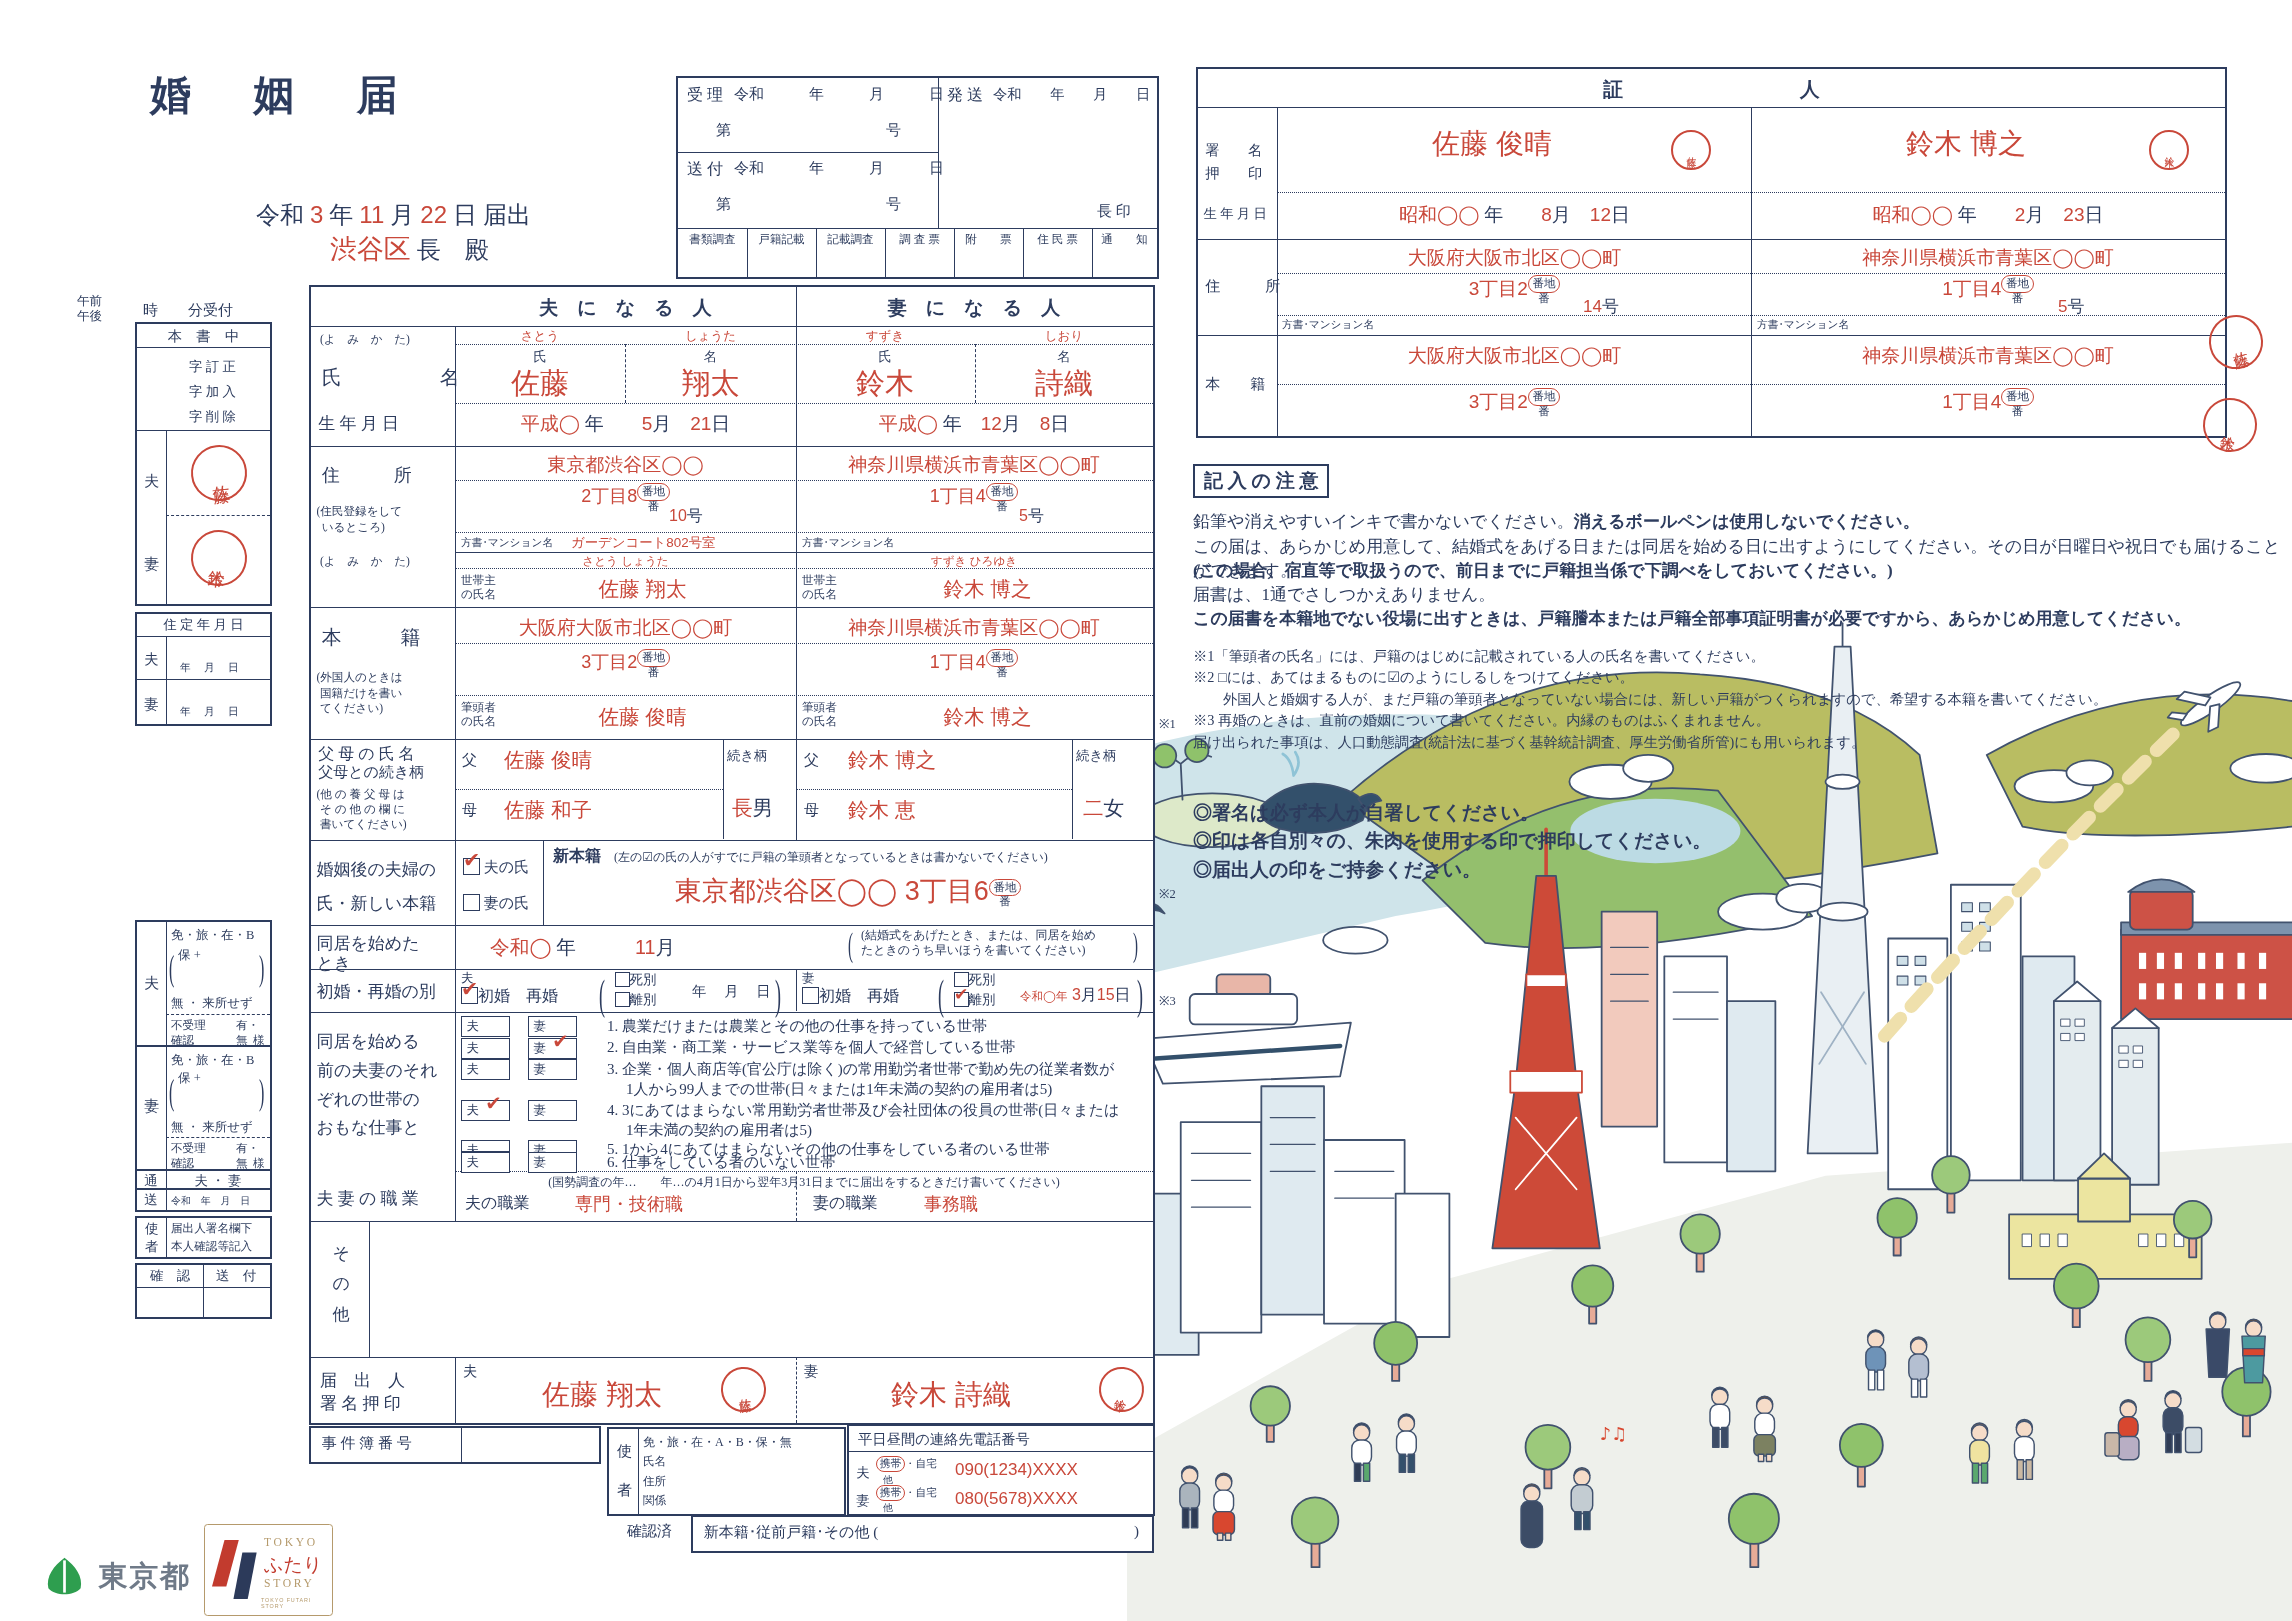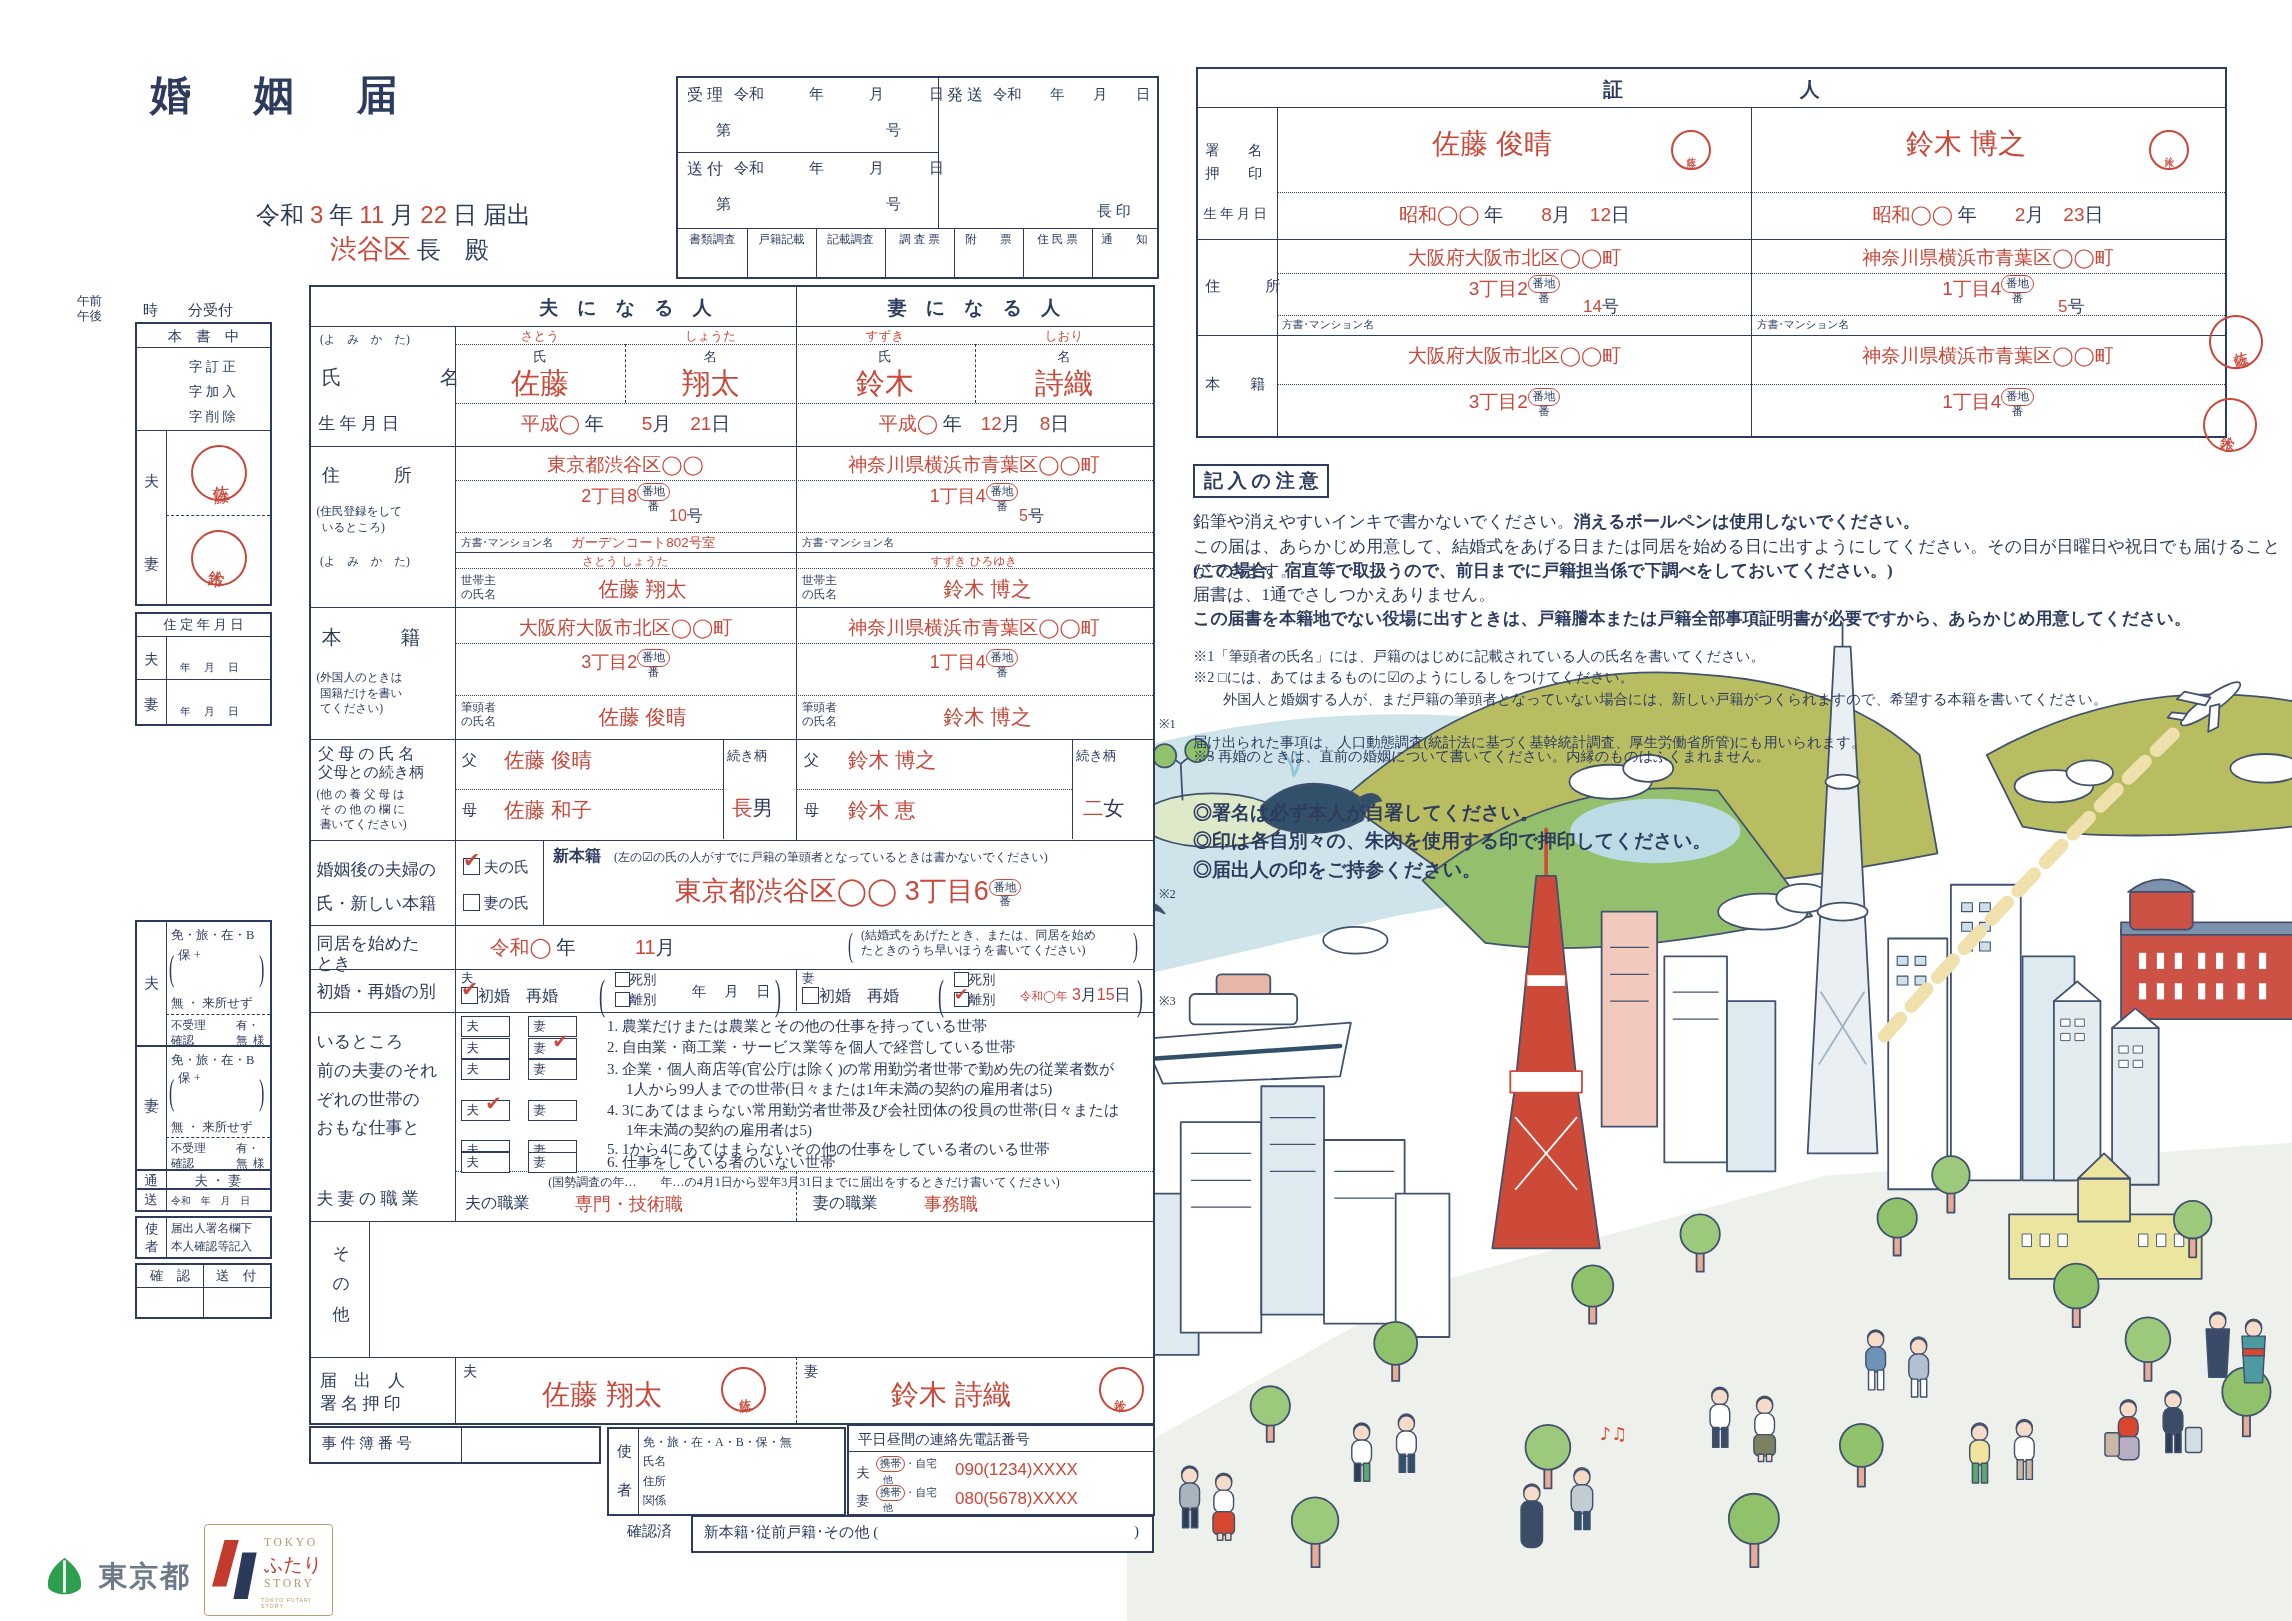--- a/index.html
+++ b/index.html
@@ -480,21 +480,21 @@
 
   <div class="a b" style="left:1193px;top:464px;border:2px solid var(--ink);padding:1.8px 9px;font-size:19px;background:#fff;">記 入 の 注 意</div>
   <div class="a note" style="left:1193px;top:510px;width:1075px;"><span>鉛筆や消えやすいインキで書かないでください。</span><span class="b">消えるボールペンは使用しないでください。</span></div>
   <div class="a note" style="left:1193px;top:559px;width:1075px;"><span class="b">(この場合、宿直等で取扱うので、前日までに戸籍担当係で下調べをしておいてください。)</span></div>
   <div class="a note" style="left:1193px;top:535px;width:1093px;"><span>この届は、あらかじめ用意して、結婚式をあげる日または同居を始める日に出すようにしてください。その日が日曜日や祝日でも届けることができます。</span></div>
   <div class="a note" style="left:1193px;top:583px;width:1075px;"><span>届書は、1通でさしつかえありません。</span></div>
   <div class="a note" style="left:1193px;top:607px;width:1093px;"><span class="b">この届書を本籍地でない役場に出すときは、戸籍謄本または戸籍全部事項証明書が必要ですから、あらかじめ用意してください。</span></div>
   <div class="a" style="left:1193px;top:647px;font-size:14.3px;">※1「筆頭者の氏名」には、戸籍のはじめに記載されている人の氏名を書いてください。</div>
   <div class="a" style="left:1193px;top:668px;font-size:14.3px;">※2 □には、あてはまるものに☑のようにしるしをつけてください。</div>
   <div class="a" style="left:1223px;top:690px;font-size:14.3px;">外国人と婚姻する人が、まだ戸籍の筆頭者となっていない場合には、新しい戸籍がつくられますので、希望する本籍を書いてください。</div>
-  <div class="a" style="left:1193px;top:711px;font-size:14.3px;margin-top:36px;">※3 再婚のときは、直前の婚姻について書いてください。内縁のものはふくまれません。</div>
+  <div class="a" style="left:1193px;top:711px;font-size:14.3px;">※3 再婚のときは、直前の婚姻について書いてください。内縁のものはふくまれません。</div>
   <div class="a" style="left:1193px;top:733px;font-size:14.3px;">届け出られた事項は、人口動態調査(統計法に基づく基幹統計調査、厚生労働省所管)にも用いられます。</div>
   <div class="a b" style="left:1193px;top:800px;font-size:19px;">◎署名は必ず本人が自署してください。</div>
   <div class="a b" style="left:1193px;top:828px;font-size:19px;">◎印は各自別々の、朱肉を使用する印で押印してください。</div>
   <div class="a b" style="left:1193px;top:857px;font-size:19px;">◎届出人の印をご持参ください。</div>
 
   <div class="box" style="left:135px;top:322px;width:133px;height:280px;">
     <div class="a ctr" style="left:0;top:2.7px;width:133px;font-size:14.3px;">本　書　中</div>
     <div class="hl" style="left:0;top:23px;width:133px;"></div>
     <div class="a" style="left:52px;top:34px;font-size:13.4px;">字 訂 正</div>
     <div class="a" style="left:52px;top:59px;font-size:13.4px;">字 加 入</div>
@@ -626,21 +626,21 @@
     <div class="a" style="left:7.2px;top:457px;font-size:16px;">父 母 の 氏 名</div>
     <div class="a" style="left:7.2px;top:476px;font-size:15px;">父母との続き柄</div>
     <div class="a" style="left:5.4px;top:500px;font-size:11.6px;">(他 の 養 父 母 は</div>
     <div class="a" style="left:9px;top:515px;font-size:11.6px;">そ の 他 の 欄 に</div>
     <div class="a" style="left:9px;top:530px;font-size:11.6px;">書いてください)</div>
     <div class="a" style="left:5.4px;top:571px;font-size:17px;">婚姻後の夫婦の</div>
     <div class="a" style="left:5.4px;top:605px;font-size:17px;">氏・新しい本籍</div>
     <div class="a" style="left:5.4px;top:645px;font-size:17px;">同居を始めた</div>
     <div class="a" style="left:5.4px;top:665px;font-size:17px;">とき</div>
     <div class="a" style="left:5.4px;top:693px;font-size:17px;">初婚・再婚の別</div>
-    <div class="a" style="left:5.4px;top:743px;font-size:17px;">いるところ</div>
+    <div class="a" style="left:5.4px;top:743px;font-size:17px;">同居を始める</div>
     <div class="a" style="left:6px;top:772px;font-size:17px;">前の夫妻のそれ</div>
     <div class="a" style="left:5.4px;top:801px;font-size:17px;">ぞれの世帯の</div>
     <div class="a" style="left:5.4px;top:829px;font-size:17px;">おもな仕事と</div>
     <div class="a" style="left:5.4px;top:900px;font-size:17px;">夫 妻 の 職 業</div>
     <div class="a" style="left:21.5px;top:955px;font-size:17px;">そ</div>
     <div class="a" style="left:21.5px;top:985px;font-size:17px;">の</div>
     <div class="a" style="left:21.5px;top:1016px;font-size:17px;">他</div>
     <div class="a" style="left:9px;top:1082px;font-size:17px;">届　出　人</div>
     <div class="a" style="left:9px;top:1105px;font-size:17px;">署 名 押 印</div>
 

